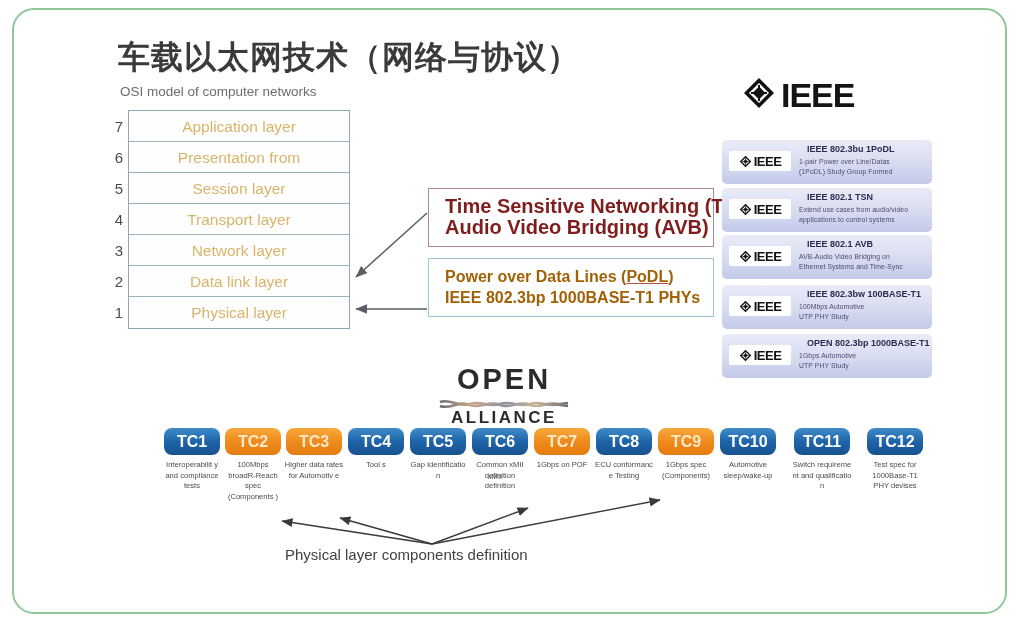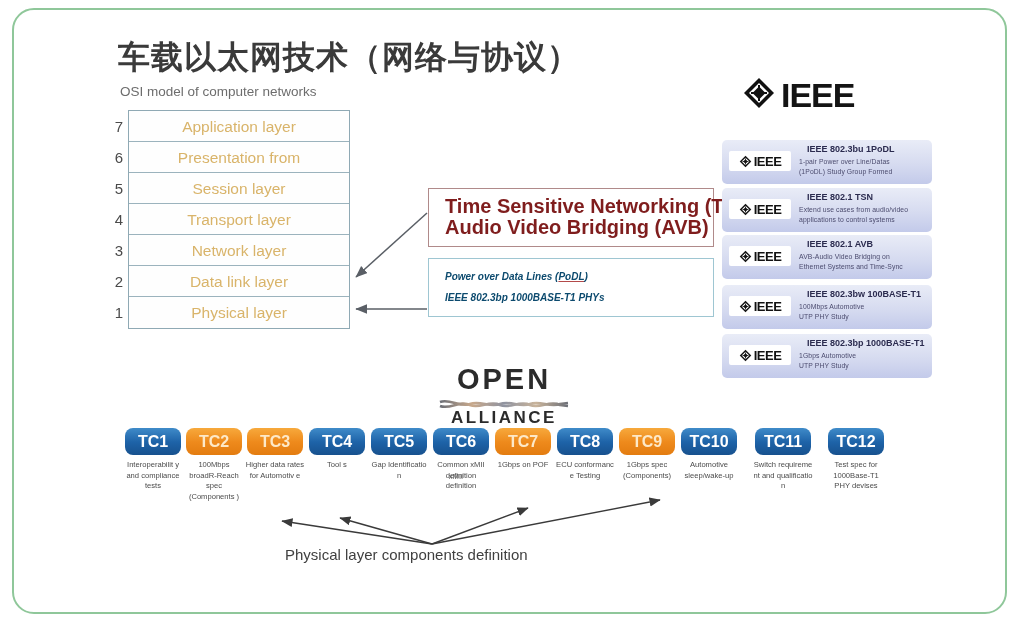--- a/index.html
+++ b/index.html
@@ -102,26 +102,25 @@
   #podl-box {
     left: 428px;
     top: 258px;
     width: 286px;
     padding: 7px 0 8px 16px;
     border: 1.6px solid #9ec6d2;
     background: #ffffff;
     box-sizing: border-box;
   }
   #podl-box .ln {
-    font-size: 10px;
-    font-weight: bold;
-    color: #0c4a6e;
+    font-size: 16px;
+    font-weight: bold;
+    color: #a16207;
     line-height: 21px;
     white-space: nowrap;
-    font-style: italic;
   }
   .uline { text-decoration: underline; text-decoration-color: #b34a4a; }
 
   
   #ieee-logo {
     left: 742px;
     top: 76px;
     display: flex;
     align-items: center;
     gap: 5px;
@@ -207,21 +206,21 @@
   #oa-alliance {
     font-size: 17px;
     font-weight: bold;
     color: #2b2b2b;
     letter-spacing: 2.5px;
     line-height: 19px;
   }
   #oa-wire { height: 11px; margin: 2px 0 1px 0; }
 
   
-  .tc-wrap { position: absolute; width: 62px; text-align: center; }
+  .tc-wrap { position: absolute; width: 62px; text-align: center; margin-left: 39px; }
   .tc-chip {
     width: 56px;
     height: 27px;
     margin: 0 auto;
     border-radius: 8px;
     line-height: 27px;
     font-size: 16px;
     font-weight: bold;
     color: #ffffff;
   }
@@ -415,21 +414,21 @@
   <div class="ieee-badge">
     <svg width="13" height="13" viewBox="0 0 34 34" xmlns="http://www.w3.org/2000/svg">
       <polygon points="17,2 32,17 17,32 2,17" fill="#111111"></polygon>
       <polygon points="17,7 27,17 17,27 7,17" fill="#ffffff"></polygon>
       <polygon points="17,11 23,17 17,23 11,17" fill="#111111"></polygon>
       <rect x="9" y="16" width="16" height="2" fill="#111111"></rect>
       <rect x="16" y="9" width="2" height="16" fill="#111111"></rect>
     </svg>
     <span class="bw">IEEE</span>
   </div>
-  <div class="ct">IEEE 802.3bp 1000BASE-T1</div>
+  <div class="ct">OPEN 802.3bp 1000BASE-T1</div>
   <div class="cs cs1">1Gbps Automotive</div>
   <div class="cs cs2">UTP PHY Study</div>
 </div>
 
 <div class="abs" id="oa-logo">
   <div id="oa-open">OPEN</div>
   <div id="oa-wire">
     <svg width="132" height="11" viewBox="0 0 132 11" xmlns="http://www.w3.org/2000/svg">
       <path d="M2,3 C12,-1 22,9 32,5 C42,1 52,9 62,5 C72,1 82,9 92,5 C102,1 112,9 122,5 L130,4" stroke="url(#wireg)" stroke-width="2.6" fill="none"></path>
       <path d="M2,7 C12,11 22,1 32,6 C42,10 52,1 62,6 C72,10 82,1 92,6 C102,10 112,1 122,6 L130,7" stroke="url(#wireg)" stroke-width="2.6" fill="none"></path>

